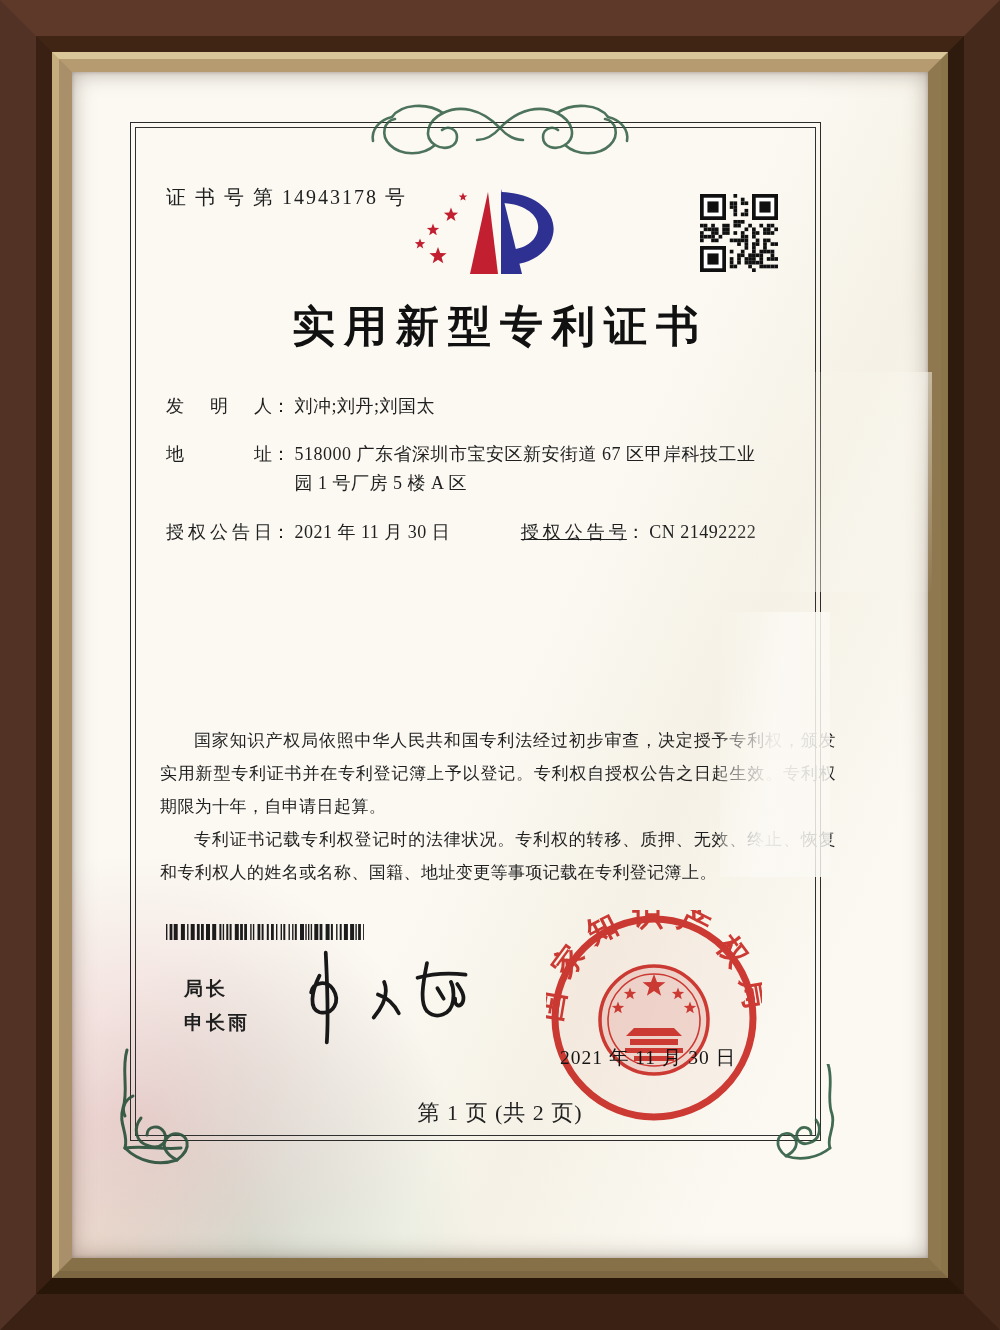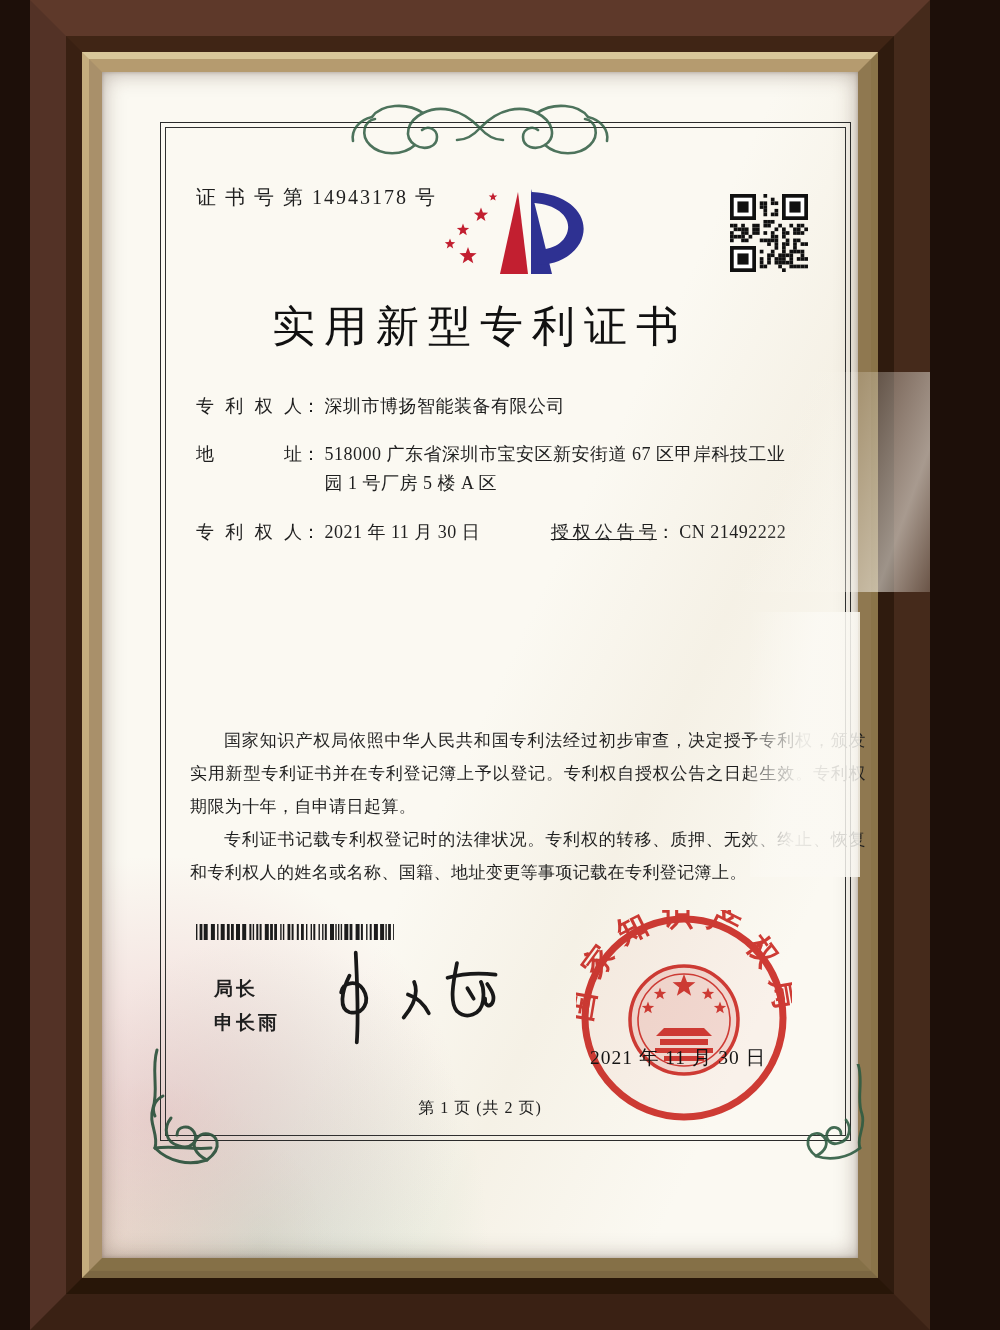--- a/index.html
+++ b/index.html
@@ -1,17 +1,17 @@
 <!DOCTYPE html>
 <html><head>
 <meta charset="utf-8">
 <style>
   html,body{margin:0;padding:0;background:#1d0f09;}
-  #stage{position:relative;width:900px;height:1330px;overflow:hidden;
-         font-family:"Liberation Serif", serif;color:#1f1f1f;margin-left:30px;}
+  #stage{position:relative;width:1000px;height:1330px;overflow:hidden;
+         font-family:"Liberation Serif", serif;color:#1f1f1f;}
   
   .wood1{position:absolute;inset:0;border:26px solid;
          border-color:#43271a #2b1810 #241208 #38211530;
          border-left-color:#382115;}
   .wood2{position:absolute;inset:0;border:36px solid;
          border-color:#5e392a #452a1b #3a2114 #533226;}
   .wood3{position:absolute;inset:0;border:16px solid;
          border-color:#402515 #2f1b0e #281608 #392012;}
   
   .goldA{position:absolute;inset:0;border:7px solid;
@@ -33,40 +33,40 @@
   
   .orn{position:absolute;pointer-events:none;}
   .orn-top{left:50%;top:24px;transform:translateX(-50%);}
   .orn-bl{left:33px;top:976px;}
   .orn-br{left:686px;top:992px;}
   
   .cert-no{position:absolute;left:94px;top:112px;font-size:20px;letter-spacing:2px;}
   .logo{position:absolute;left:330px;top:110px;width:180px;height:104px;}
   .qr{position:absolute;left:628px;top:122px;width:78px;height:78px;}
   .title{position:absolute;left:0;top:226px;width:100%;text-align:center;
-         font-size:43px;font-weight:normal;letter-spacing:9px;color:#111;}
+         font-size:43px;font-weight:bold;letter-spacing:9px;color:#111;}
   .fields{position:absolute;left:94px;top:320px;width:600px;font-size:18px;}
   .frow{margin-bottom:20px;line-height:28px;white-space:nowrap;}
   .flabel{display:inline-block;width:106px;text-align:justify;text-align-last:justify;vertical-align:top;}
   .fval{letter-spacing:.5px;}
   .val-address{display:inline-block;width:470px;white-space:normal;word-break:break-all;
                vertical-align:top;line-height:29px;}
   .grant-pair2{margin-left:66px;text-decoration:underline;}
   .paras{position:absolute;left:88px;top:652px;width:676px;font-size:17px;line-height:33px;
          text-align:justify;letter-spacing:.4px;}
   .paras p{margin:0;text-indent:2em;}
   .barcode{position:absolute;left:94px;top:852px;width:198px;height:16px;}
   .signer-title{position:absolute;left:112px;top:904px;font-family:Liberation Serif, serif;
                 font-weight:700;font-size:19px;letter-spacing:3px;}
   .signer-name{position:absolute;left:112px;top:938px;font-family:Liberation Serif, serif;
                font-weight:700;font-size:19px;letter-spacing:3px;}
   .signature{position:absolute;left:212px;top:868px;width:240px;height:110px;}
   .seal{position:absolute;left:474px;top:838px;width:216px;height:216px;mix-blend-mode:multiply;opacity:.94;}
   .seal-date{position:absolute;left:488px;top:972px;font-size:19.5px;letter-spacing:1px;color:#141414;z-index:5;}
-  .footer{position:absolute;left:0;top:1026px;width:100%;text-align:center;font-size:16px;letter-spacing:1px;}
+  .footer{position:absolute;left:0;top:1026px;width:100%;text-align:center;font-size:22px;letter-spacing:1px;}
   
   .glare{position:absolute;left:648px;top:540px;width:110px;height:265px;z-index:4;
          background:linear-gradient(97deg, rgba(251,249,243,0) 0%, rgba(251,249,243,.93) 48%, rgba(251,249,243,.8) 100%);}
   .glare2{position:absolute;left:600px;top:300px;width:260px;height:220px;z-index:4;
          background:linear-gradient(110deg, rgba(251,249,243,0) 30%, rgba(249,246,238,.55) 75%, rgba(251,249,243,0) 100%);}
 </style>
 </head>
 <body>
 
 <div id="stage">
@@ -260,29 +260,29 @@
                   <rect x="0" y="50.666666666666664" width="25.333333333333332" height="25.333333333333332" fill="#101010"></rect>
                   <rect x="3.619047619047619" y="54.285714285714285" width="18.095238095238095" height="18.095238095238095" fill="#fff"></rect>
                   <rect x="7.238095238095238" y="57.904761904761905" width="10.857142857142858" height="10.857142857142858" fill="#101010"></rect>
                 </svg>
             </div>
 
             <div class="title">实用新型专利证书</div>
 
             <div class="fields">
               <div class="frow">
-                <span class="flabel">专利权人</span><span>：</span>
-                <span class="fval">深圳市博扬智能装备有限公司</span>
+                <span class="flabel">发明人</span><span>：</span>
+                <span class="fval">刘冲;刘丹;刘国太</span>
               </div>
               <div class="frow">
                 <span class="flabel">地址</span><span>：</span>
                 <span class="fval val-address">518000 广东省深圳市宝安区新安街道 67 区甲岸科技工业园 1 号厂房 5 楼 A 区</span>
               </div>
               <div class="frow">
-                <span class="flabel">专利权人</span><span>：</span>
+                <span class="flabel">授权公告日</span><span>：</span>
                 <span class="fval">2021 年 11 月 30 日</span>
                 <span class="flabel grant-pair2">授权公告号</span><span>：</span>
                 <span class="fval">CN 21492222</span>
               </div>
             </div>
 
             <div class="paras">
               <p>国家知识产权局依照中华人民共和国专利法经过初步审查，决定授予专利权，颁发实用新型专利证书并在专利登记簿上予以登记。专利权自授权公告之日起生效。专利权期限为十年，自申请日起算。</p>
               <p>专利证书记载专利权登记时的法律状况。专利权的转移、质押、无效、终止、恢复和专利权人的姓名或名称、国籍、地址变更等事项记载在专利登记簿上。</p>
             </div>

